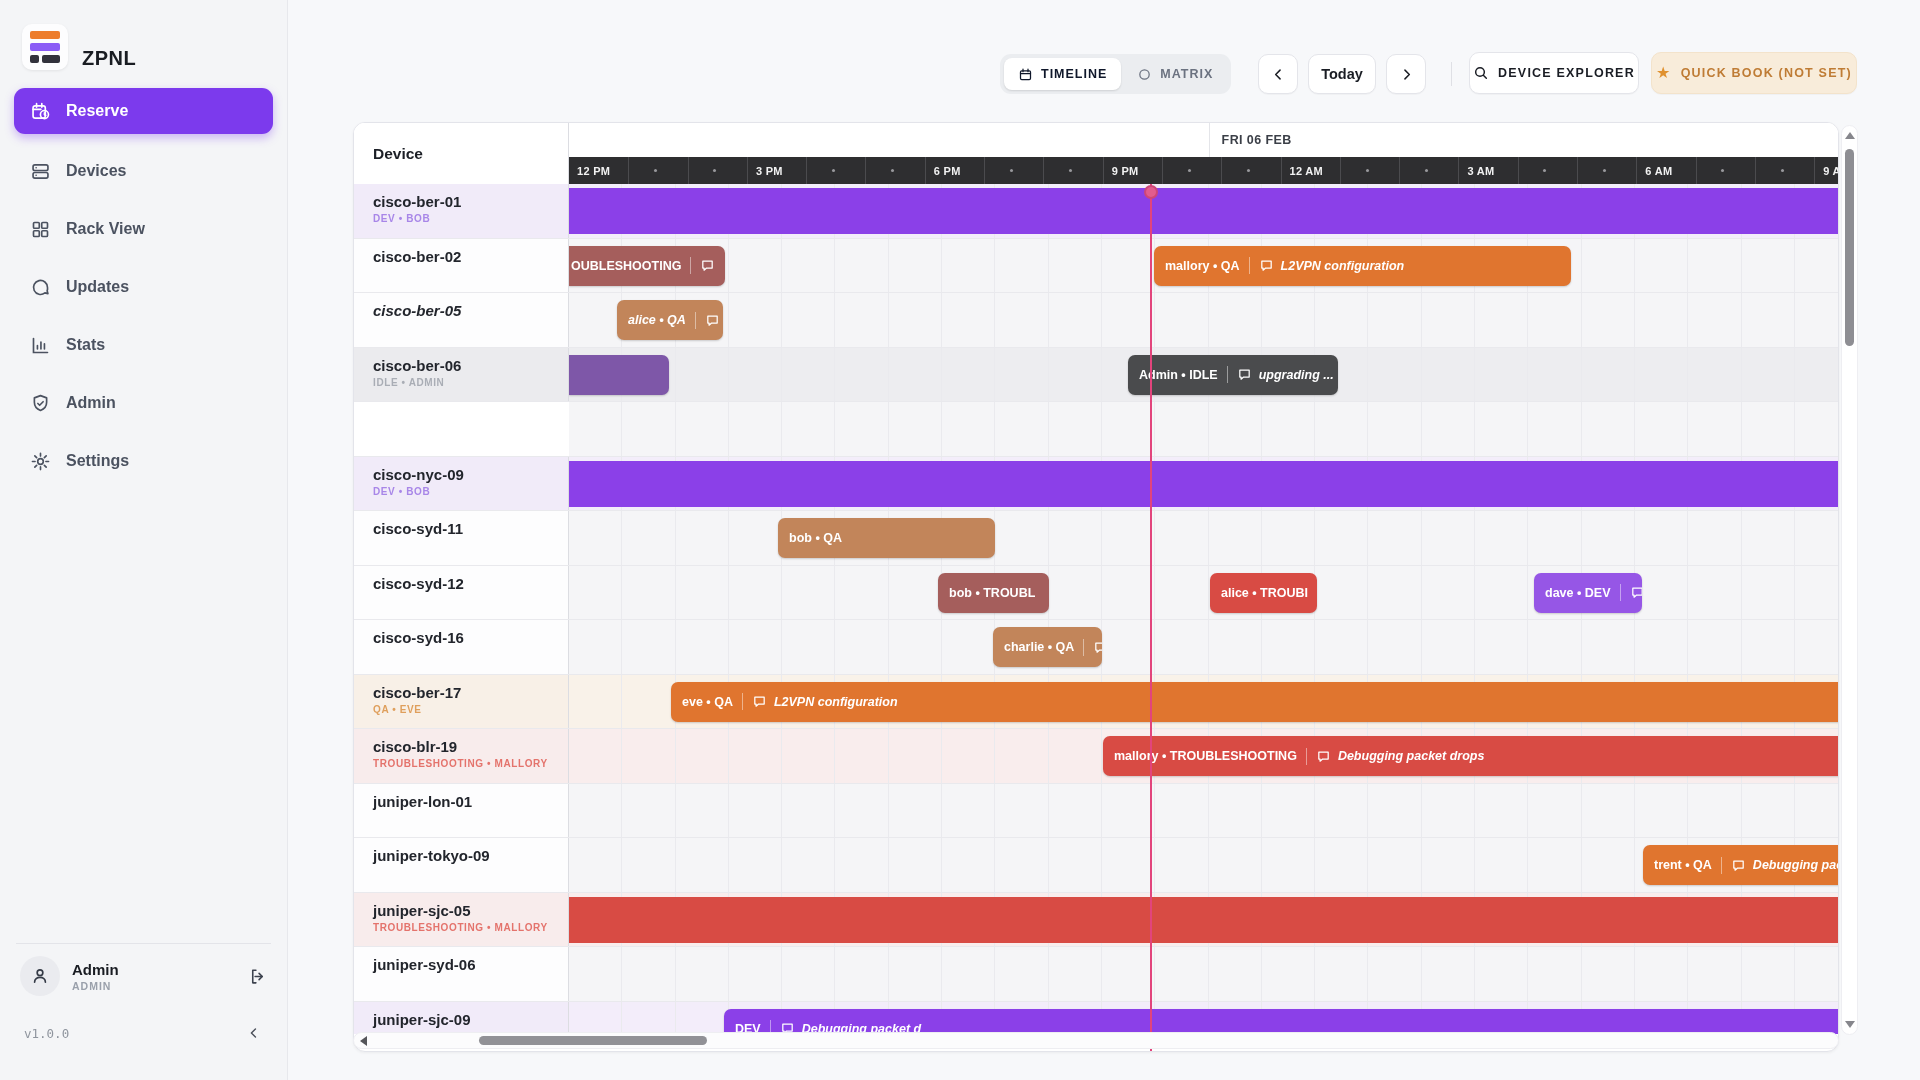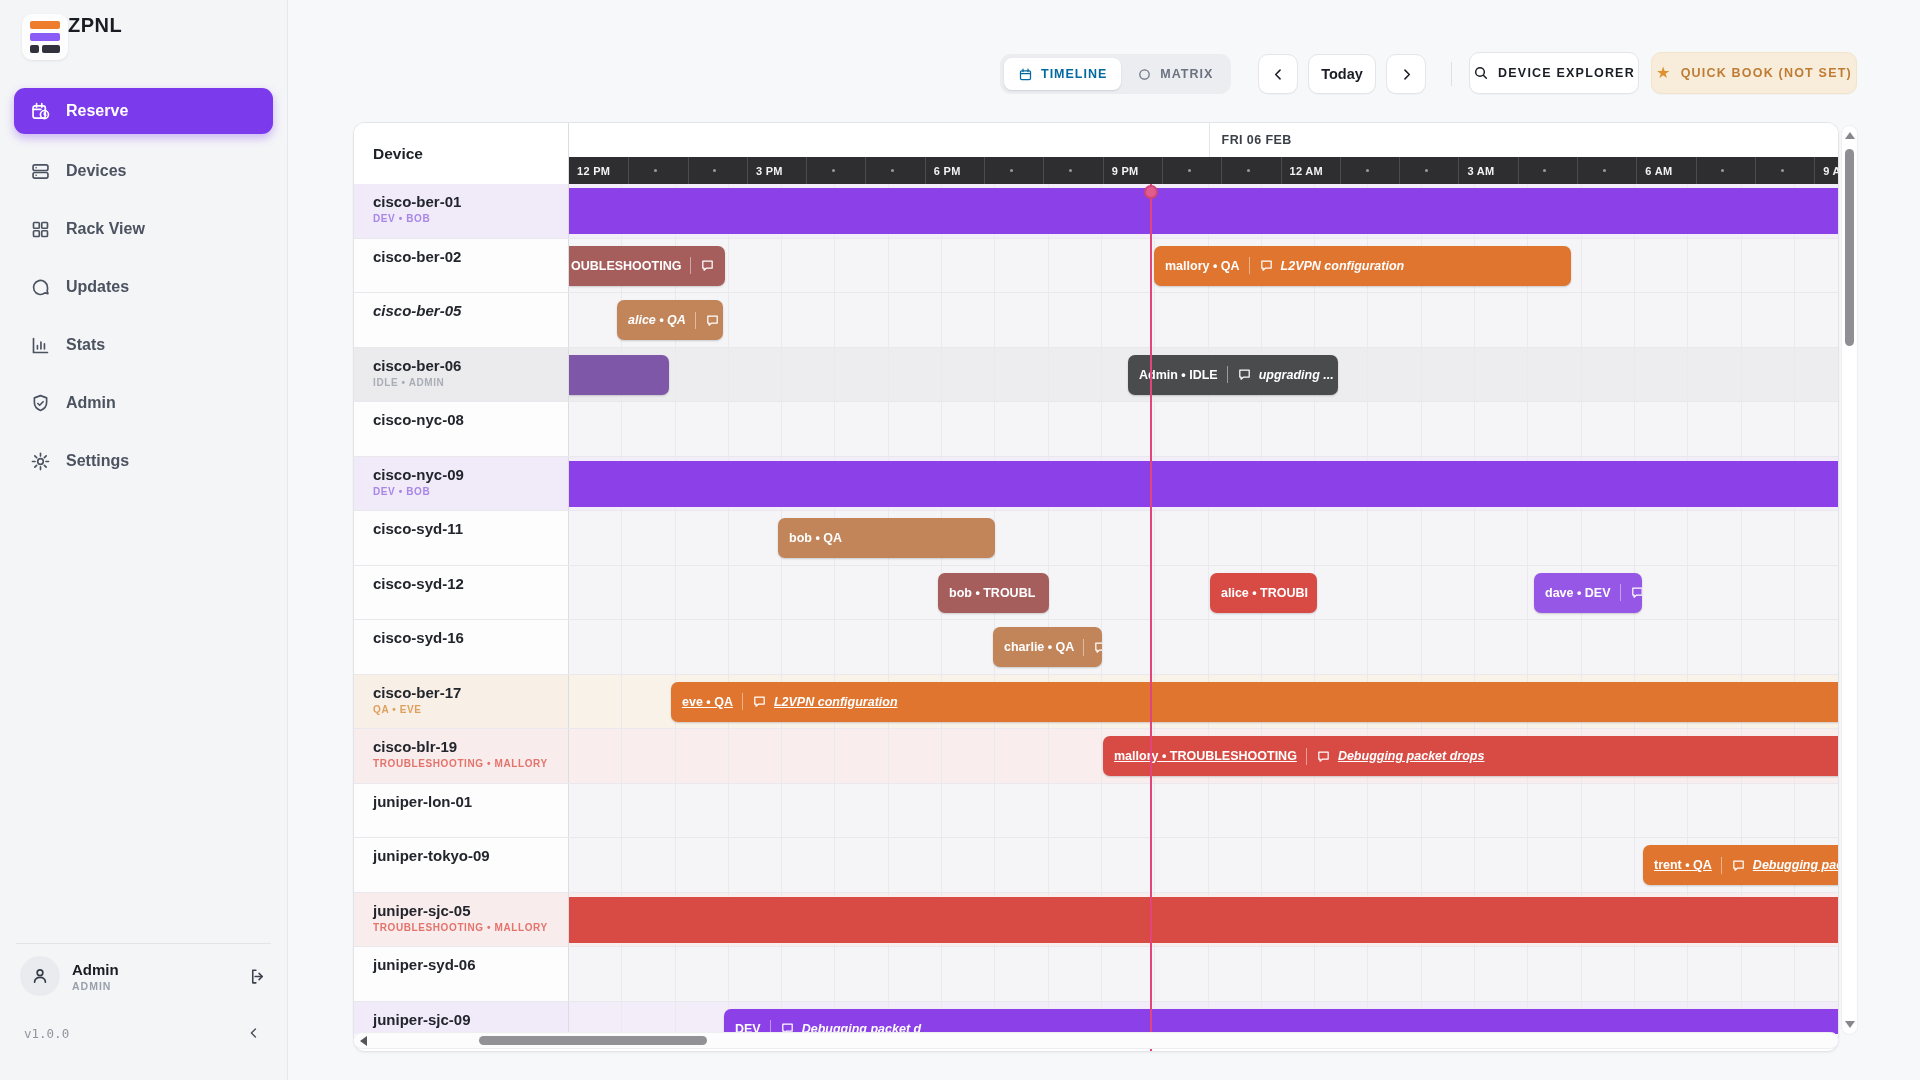--- a/index.html
+++ b/index.html
@@ -2,21 +2,21 @@
 <html><head>
 <meta charset="utf-8">
 <style>
   * { margin:0; padding:0; box-sizing:border-box; }
   html,body { width:1920px; height:1080px; overflow:hidden; background:#f7f8fa;
     font-family:"Liberation Sans","DejaVu Sans",sans-serif; }
 
   
   .sidebar { position:absolute; left:0; top:0; width:288px; height:1080px;
     background:#f4f5f7; border-right:1px solid #e7e8ec; }
-  .brand { position:absolute; left:22px; top:14px; display:flex; align-items:flex-start; }
+  .brand { position:absolute; left:22px; top:24px; display:flex; align-items:flex-end; gap:14px; }
   .logo-tile { width:46px; height:46px; background:#fdfdfe; border-radius:10px;
     box-shadow:0 1px 3px rgba(0,0,0,.08); display:flex; flex-direction:column;
     justify-content:center; align-items:center; gap:4px; padding:6px; }
   .logo-bar { height:8px; border-radius:2px; width:30px; }
   .logo-bar.o { background:#ed7d2d; }
   .logo-bar.p { background:#8b5cf6; }
   .logo-row { display:flex; gap:3px; width:30px; }
   .logo-sq { width:9px; height:8px; border-radius:2px; background:#32323c; }
   .logo-wide { flex:1; height:8px; border-radius:2px; background:#32323c; }
   .brand-name { font-size:20px; font-weight:bold; color:#191c22; letter-spacing:.5px; }
@@ -49,21 +49,21 @@
     display:flex; align-items:center; justify-content:center; }
 
   
   .toolbar { position:absolute; left:288px; top:0; right:0; height:118px; }
   .seg-ctrl { position:absolute; left:712px; top:54px; height:40px;
     background:#ebedf0; border-radius:11px; display:flex; align-items:center;
     padding:4px; gap:2px; }
   .seg { height:32px; border-radius:8px; display:flex; align-items:center; gap:8px;
     padding:0 14px; font-size:12.5px; font-weight:bold; letter-spacing:1px;
     color:#6b7280; cursor:pointer; }
-  .seg.active { background:#ffffff; color:#0369a1; box-shadow:0 1px 2px rgba(0,0,0,.12); }
+  .seg.active { background:#ffffff; color:#0f172a; box-shadow:0 1px 2px rgba(0,0,0,.12); }
   .seg svg { width:15px; height:15px; }
 
   .btn { position:absolute; background:#ffffff; border:1px solid #e4e5ea;
     border-radius:10px; display:flex; align-items:center; justify-content:center;
     cursor:pointer; box-shadow:0 1px 1px rgba(0,0,0,.03); color:#1a1d24; }
   .btn-prev { left:970px; top:54px; width:40px; height:40px; }
   .btn-today { left:1020px; top:54px; width:68px; height:40px; font-size:14.5px; font-weight:600; }
   .btn-next { left:1098px; top:54px; width:40px; height:40px; }
   .tb-divider { position:absolute; left:1163px; top:62px; width:1px; height:24px; background:#dfe0e5; }
   .btn-explorer { left:1181px; top:52px; width:170px; height:42px; gap:9px;
@@ -102,21 +102,21 @@
   .dev-name { font-size:15px; font-weight:600; color:#22252c; white-space:nowrap; }
   .dev-sub { font-size:10px; font-weight:bold; letter-spacing:.6px; margin-top:3px; white-space:nowrap; }
   .lane { position:absolute; left:215px; top:0; right:0; height:100%; overflow:hidden;
     background-image:repeating-linear-gradient(to right, transparent 0, transparent 52.3px, #eaeaee 52.3px, #eaeaee 53.3px); }
 
   .bar { position:absolute; top:7px; height:40px; border-radius:7px; display:flex;
     align-items:center; padding:0 11px; color:#fff; white-space:nowrap; overflow:hidden;
     box-shadow:0 1px 2px rgba(0,0,0,.18); cursor:pointer; }
   .bar.tall { top:4px; height:46px; box-shadow:none; }
   .bar.clip-l { border-top-left-radius:0; border-bottom-left-radius:0; padding-left:2px; }
-  .bar.clip-r { border-top-right-radius:0; border-bottom-right-radius:0;text-decoration:underline; }
+  .bar.clip-r { border-top-right-radius:0; border-bottom-right-radius:0; }
   .bar .lbl { font-size:12.5px; font-weight:bold; }
   .bar .sep { width:1px; height:17px; background:rgba(255,255,255,.45); margin:0 9px; flex:none; }
   .bar .note { font-size:12.5px; font-style:italic; font-weight:600; margin-left:7px; }
   .bar .cmt { width:15px; height:15px; flex:none; display:flex; }
   .bar .cmt svg { width:15px; height:15px; }
 
   .now-line { position:absolute; top:61px; bottom:0; width:2px; background:#e2447c;
     z-index:6; }
   .now-dot { position:absolute; top:62px; width:14px; height:14px; border-radius:50%;
     background:#e25c8e; border:2px solid #cf4677; z-index:7; }
@@ -447,23 +447,20 @@
             <span class="note">upgrading ...</span>
           </div>
         </div>
         <div class="dev-cell" style="background: rgb(235, 235, 238);">
           <div class="dev-name">cisco-ber-06</div>
           <div class="dev-sub" style="color: rgb(169, 173, 181);">IDLE • ADMIN</div>
         </div>
       </div>
       <div class="row" style="top: 218px;">
         <div class="lane" style="background-color: rgb(245, 245, 247);"></div>
-        <div class="dev-cell" style="background: rgb(253, 253, 254);">
-          <div class="dev-name">cisco-nyc-08</div>
-        </div>
       </div>
       <div class="row" style="top: 272.5px;">
         <div class="lane" style="background-color: rgb(243, 237, 250);">
           <div class="bar tall clip-l clip-r" style="left: 0px; width: 1271px; background: rgb(139, 64, 232);"></div>
         </div>
         <div class="dev-cell" style="background: rgb(241, 235, 249);">
           <div class="dev-name">cisco-nyc-09</div>
           <div class="dev-sub" style="color: rgb(168, 134, 232);">DEV • BOB</div>
         </div>
       </div>

